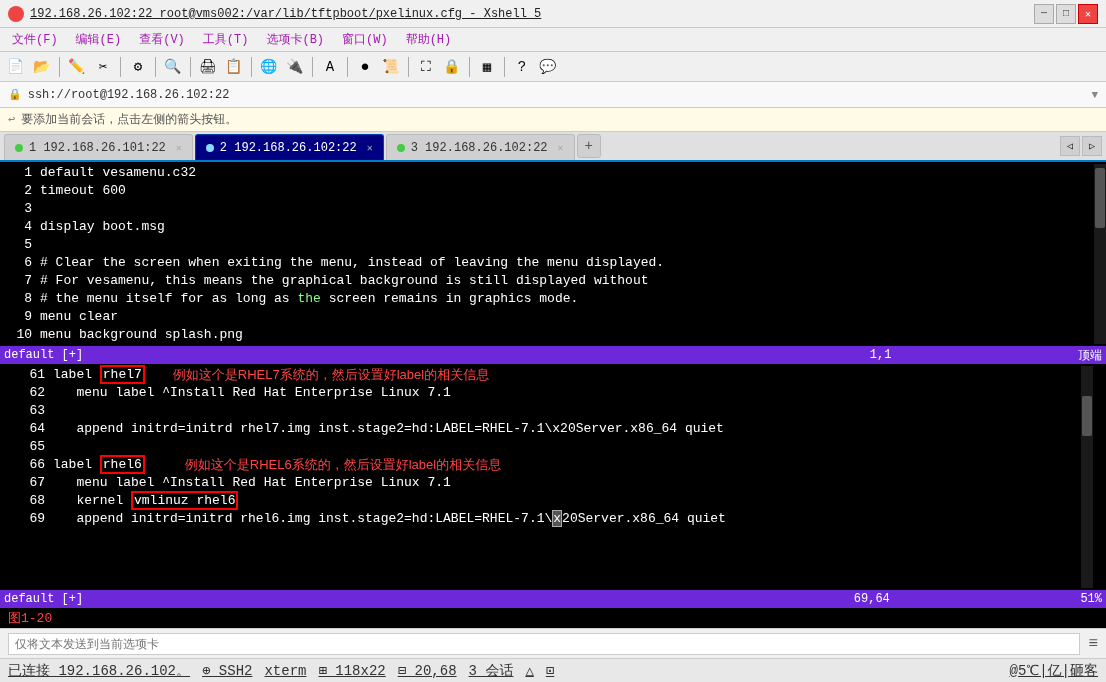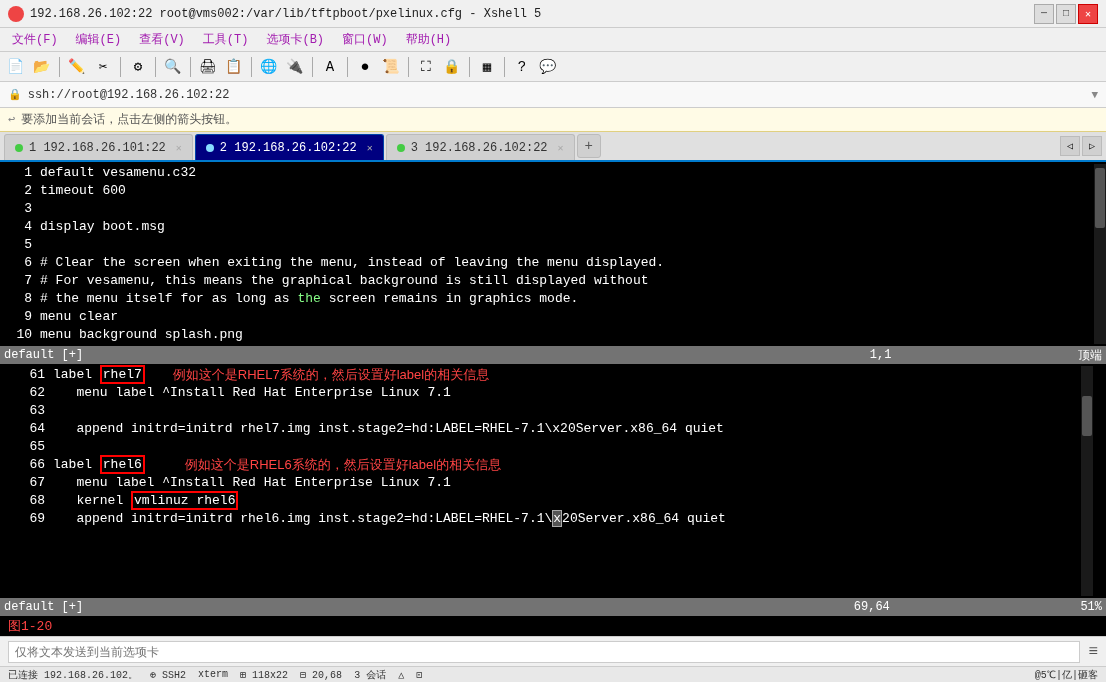--- a/index.html
+++ b/index.html
@@ -33,20 +33,21 @@
     .title-icon {
       width: 16px;
       height: 16px;
       background: #e44;
       border-radius: 50%;
       display: inline-block;
     }
     .title-text {
       font-size: 12px;
       color: #222;
+      text-decoration: underline;
     }
     .title-controls {
       display: flex;
       gap: 2px;
     }
     .title-btn {
       width: 20px;
       height: 20px;
       border: 1px solid #aaa;
       background: #ddd;
@@ -210,21 +211,21 @@
       color: #ffffff;
       min-width: 28px;
       text-align: right;
       margin-right: 8px;
       user-select: none;
     }
     .line-content {
       color: #ffffff;
     }
     .status-line {
-      background: #737373;
+      background: #6d28d9;
       color: #ffffff;
       height: 18px;
       display: flex;
       align-items: center;
       padding: 0 4px;
       font-size: 12px;
       justify-content: space-between;
     }
     .scrollbar {
       width: 12px;
@@ -261,28 +262,29 @@
     }
     .bottom-input {
       flex: 1;
       height: 22px;
       border: 1px solid #ccc;
       padding: 0 6px;
       font-size: 12px;
     }
     .bottom-status-bar {
       background: #e8e8e8;
-      height: 16px;
+      height: 24px;
       display: flex;
       align-items: center;
       padding: 0 8px;
       border-top: 1px solid #ccc;
-      font-size: 10px;
+      font-size: 14px;
       color: #333;
       gap: 12px;
+      text-decoration: underline;
     }
     .status-item {
       display: flex;
       align-items: center;
       gap: 4px;
     }
 
     .main-content {
       display: flex;
       flex-direction: column;

